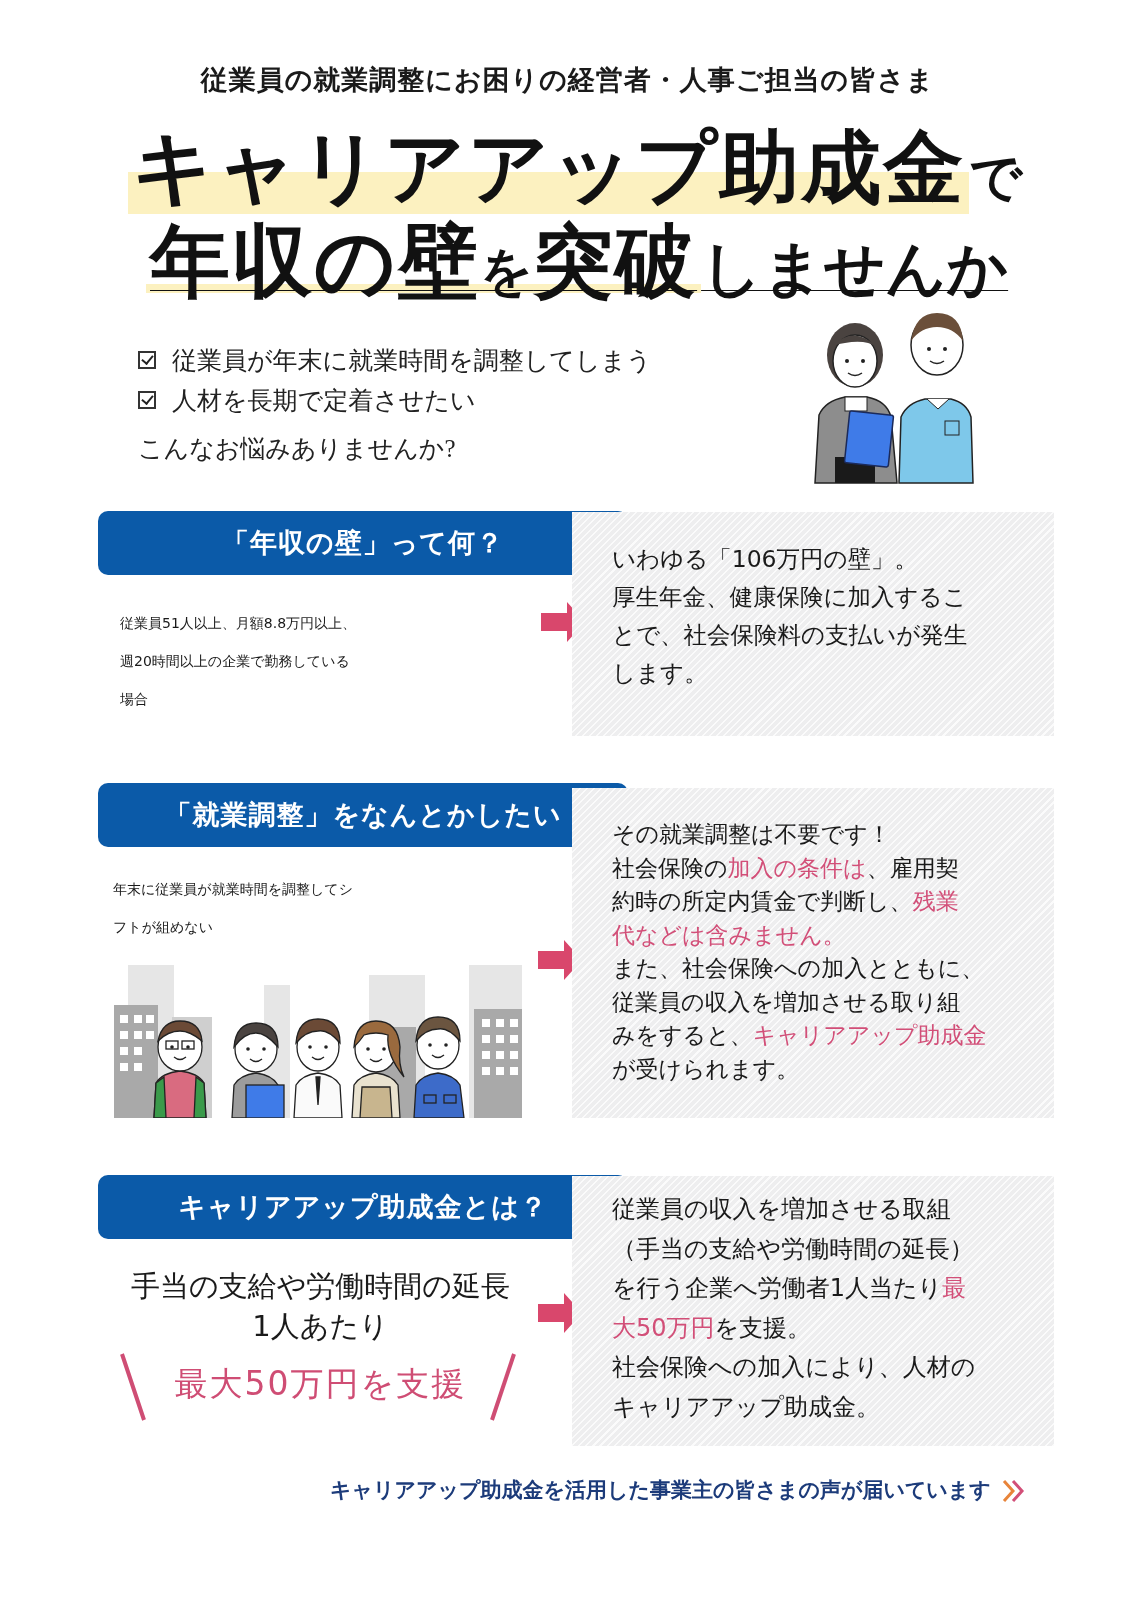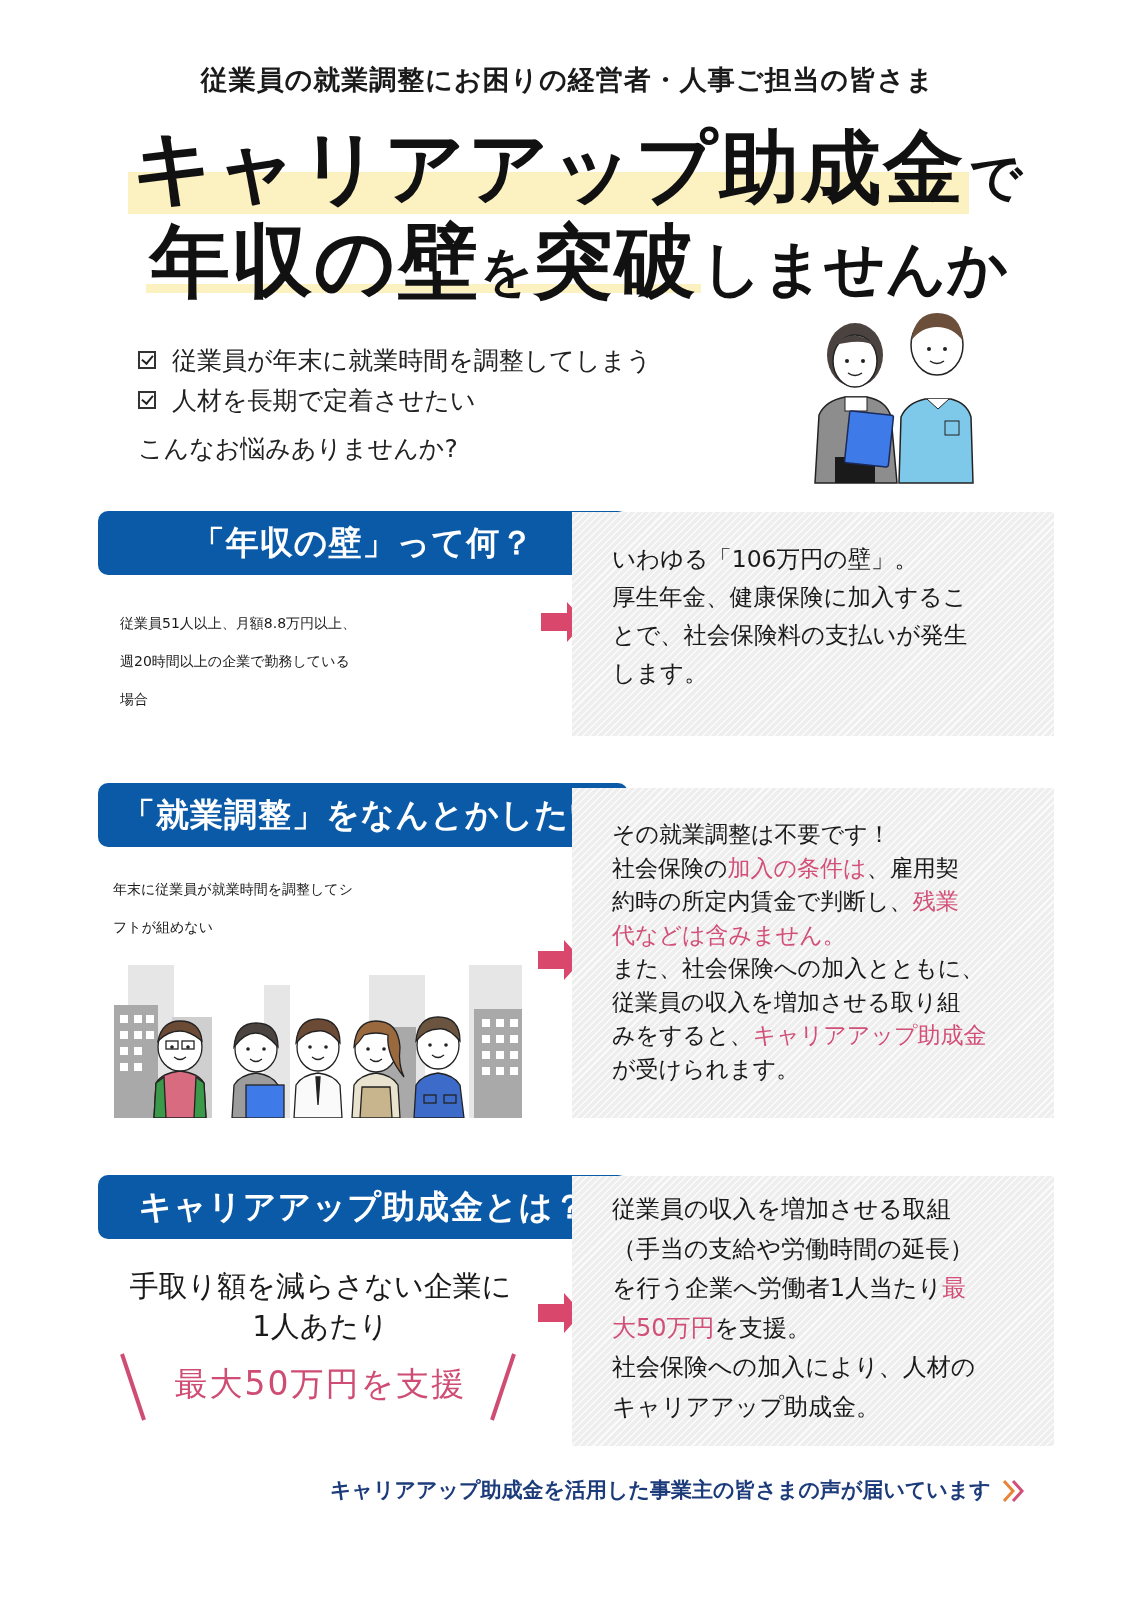--- a/index.html
+++ b/index.html
@@ -15,27 +15,27 @@
   .headline .small { font-size: 52px; }
   .hl { background: linear-gradient(to bottom, transparent 55%, #fcf1c0 55%); padding: 0 4px; }
   .line1 { top: 128px; }
   .line2 { top: 222px; }
 
   
   .concerns { left: 138px; top: 340px; font-size: 25px; color: #222; }
   .concern-item { display: flex; align-items: center; height: 40px; }
   .checkbox { width: 18px; height: 18px; border: 2px solid #333; margin-right: 16px; position: relative; display: inline-block; }
   .checkbox::after { content: ""; position: absolute; left: 4px; top: 0px; width: 5px; height: 9px; border-right: 2px solid #222; border-bottom: 2px solid #222; transform: rotate(40deg); }
-  .concern-question { margin-top: 8px; height: 40px; display: flex; align-items: center; }
+  .concern-question { margin-top: 8px; height: 40px; display: flex; align-items: center; font-family: Liberation Serif, serif; }
 
   
   .figures { left: 805px; top: 305px; width: 175px; height: 180px; }
 
   
-  .section-label { left: 98px; width: 530px; height: 64px; background: #0b5aa8; border-radius: 10px; color: #fff; font-weight: bold; font-size: 33px; display: flex; align-items: center; justify-content: center; letter-spacing: 1px; }
+  .section-label { left: 98px; width: 530px; height: 64px; background: #0b5aa8; border-radius: 10px; color: #fff; font-weight: bold; font-size: 27px; display: flex; align-items: center; justify-content: center; letter-spacing: 1px; }
   .left-text { font-size: 14px; line-height: 38px; color: #1a1a1a; }
   .arrow { width: 44px; height: 40px; }
   .panel { left: 572px; width: 482px; background-color: #eeeeef;
            background-image: repeating-linear-gradient(135deg, rgba(255,255,255,0.75) 0px, rgba(255,255,255,0.75) 1.5px, transparent 1.5px, transparent 5px);
            padding: 28px 40px 0 40px; font-size: 23.5px; line-height: 38px; color: #1a1a1a; }
   .pink { color: #d24f78; font-weight: normal; }
 
   
   .center-text { left: 98px; width: 445px; text-align: center; font-size: 29px; line-height: 40px; color: #1a1a1a; }
   .highlight-amount { left: 98px; width: 445px; top: 1352px; height: 70px; }
@@ -46,21 +46,21 @@
   .chev { margin-left: 10px; width: 26px; height: 26px; }
 </style>
 </head>
 <body>
 
 <div class="abs subtitle">従業員の就業調整にお困りの経営者・人事ご担当の皆さま</div>
 
 <div class="abs headline line1">
   <span class="big hl">キャリアアップ助成金</span><span class="small">で</span>
 </div>
-<div class="abs headline line2" style="left:118px;">
+<div class="abs headline line2" style="left:118px;text-decoration:underline;">
   <span class="hl"><span class="big">年収の壁</span><span class="small">を</span><span class="big">突破</span></span><span class="small" style="font-size:60px;">しませんか</span>
 </div>
 
 <div class="abs concerns">
   <div class="concern-item">
     <span class="checkbox"></span>
     <span>従業員が年末に就業時間を調整してしまう</span>
   </div>
   <div class="concern-item">
     <span class="checkbox"></span>
@@ -204,21 +204,21 @@
   <div><span>社会保険の</span><span class="pink">加入の条件は</span><span>、雇用契</span></div>
   <div><span>約時の所定内賃金で判断し、</span><span class="pink">残業</span></div>
   <div class="pink">代などは含みません。</div>
   <div>また、社会保険への加入とともに、</div>
   <div>従業員の収入を増加させる取り組</div>
   <div><span>みをすると、</span><span class="pink">キャリアアップ助成金</span></div>
   <div>が受けられます。</div>
 </div>
 
 <div class="abs section-label" style="top:1175px;">キャリアアップ助成金とは？</div>
-<div class="abs center-text" style="top:1266px;">手取り額を減らさない企業に</div>
+<div class="abs center-text" style="top:1266px;">手当の支給や労働時間の延長</div>
 <div class="abs center-text" style="top:1306px;">1人あたり</div>
 <div class="abs highlight-amount">
   <svg style="position:absolute; left:20px; top:0; width:30px; height:70px;" viewBox="0 0 30 70">
     <line x1="4" y1="2" x2="26" y2="68" stroke="#cf4d74" stroke-width="4"></line>
   </svg>
   <div class="amt">最大50万円を支援</div>
   <svg style="position:absolute; right:25px; top:0; width:30px; height:70px;" viewBox="0 0 30 70">
     <line x1="26" y1="2" x2="4" y2="68" stroke="#cf4d74" stroke-width="4"></line>
   </svg>
 </div>

